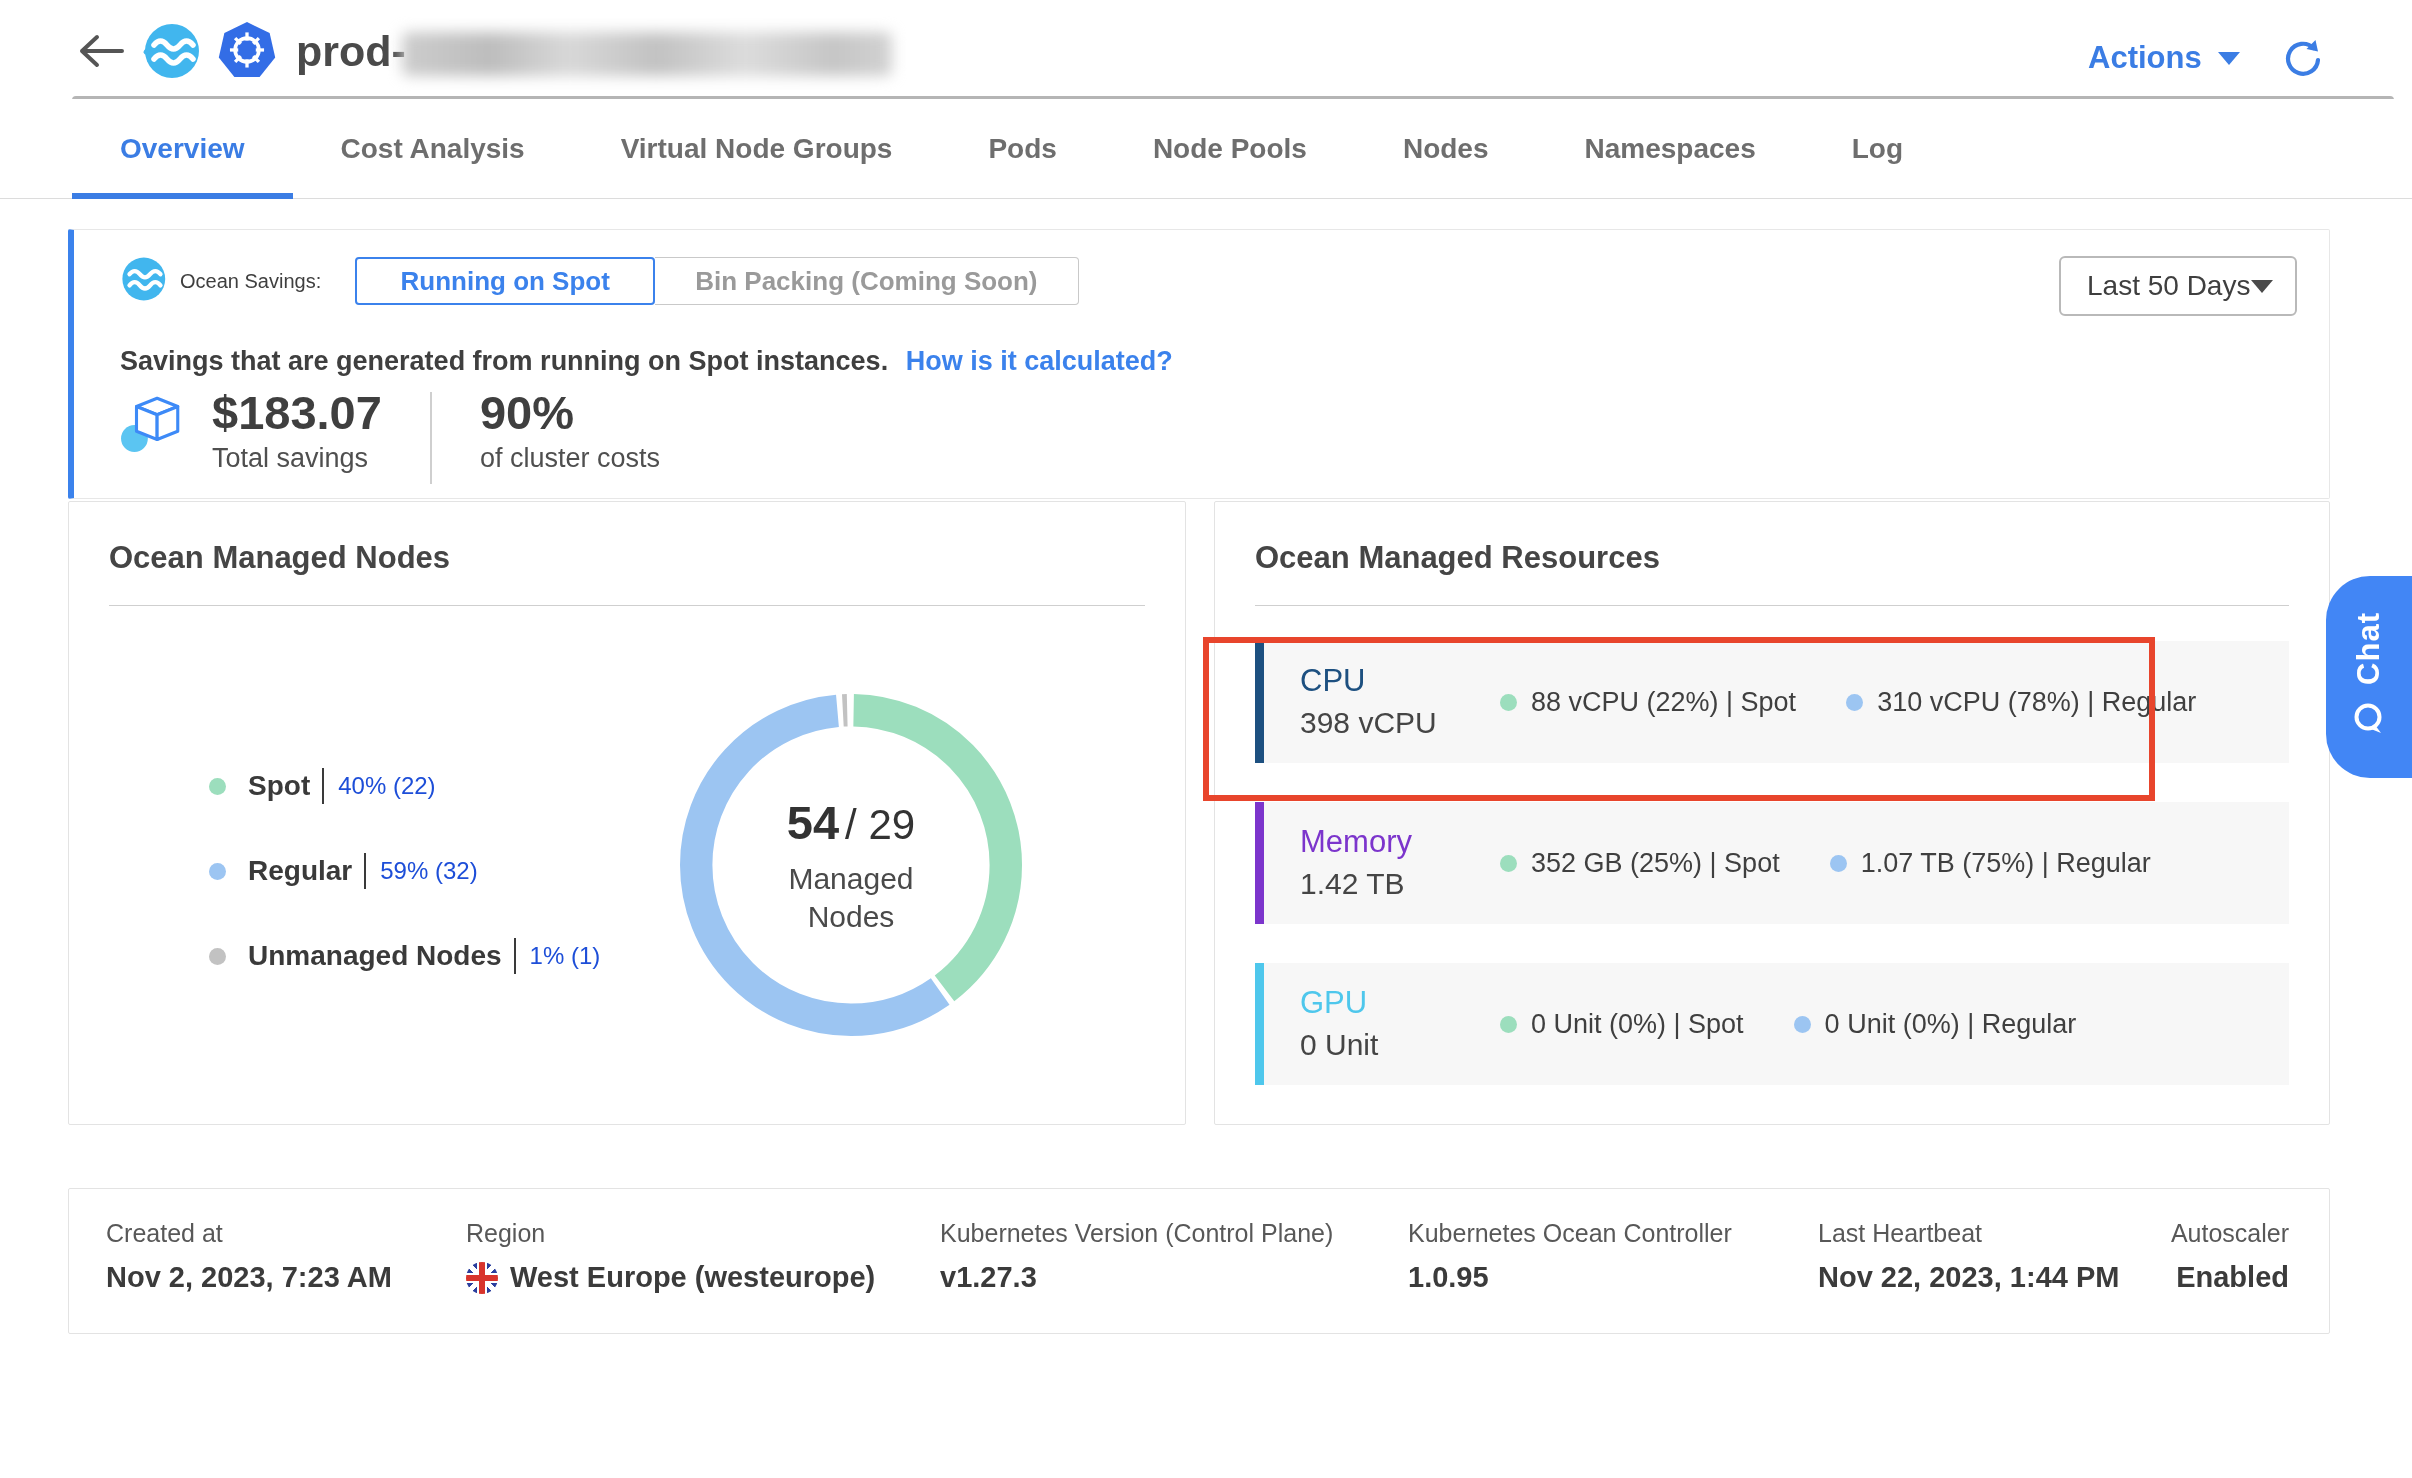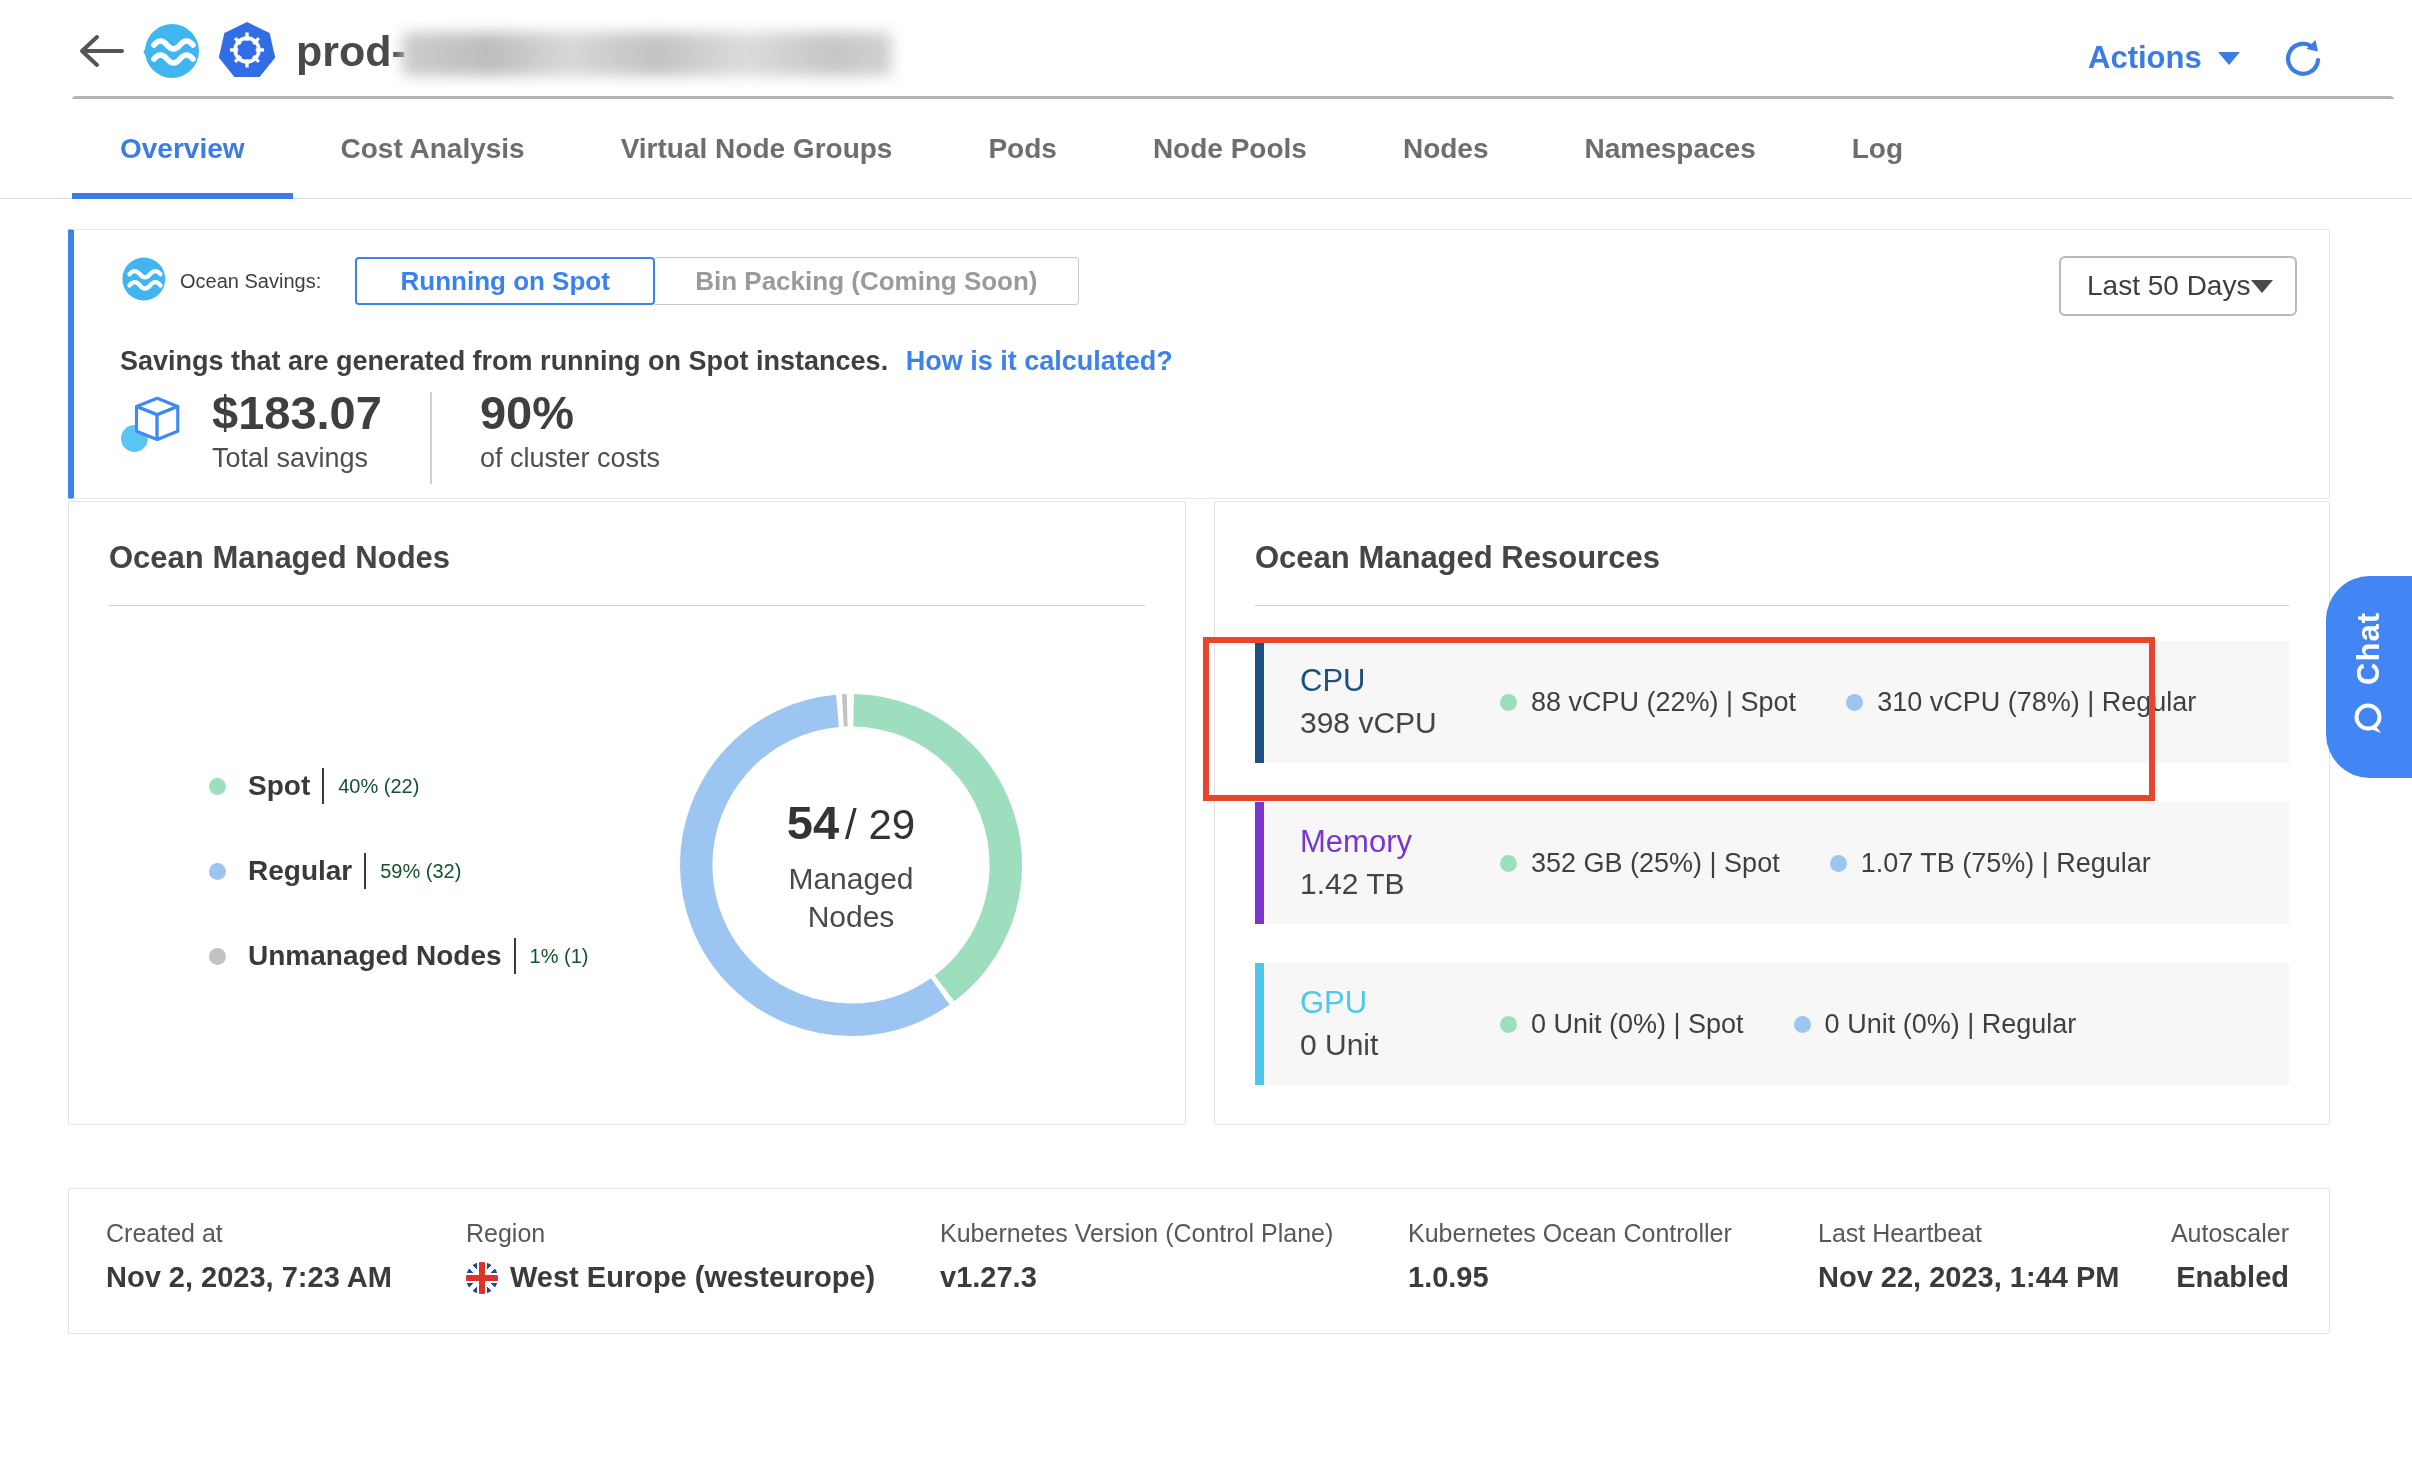--- a/index.html
+++ b/index.html
@@ -59,21 +59,21 @@
   #resources-card{left:1214px;width:1116px;}
   .card-title{position:absolute;left:40px;top:38px;font-size:31px;font-weight:700;color:#454545;}
   .card-divider{position:absolute;left:40px;right:40px;top:103px;border-top:1px solid #cfcfcf;}
 
   
   #nodes-legend{position:absolute;left:140px;top:258px;}
   .legend-item{display:flex;align-items:center;height:52px;margin-bottom:33px;}
   .dot{width:17px;height:17px;border-radius:50%;flex:none;}
   .legend-item .lbl{font-size:28px;font-weight:700;color:#3a3a3a;margin-left:22px;}
   .legend-sep{width:2px;height:36px;background:#3a3a3a;margin:0 14px 0 12px;}
-  .legend-item .val{font-size:20px;color:#14532d;}
+  .legend-item .val{font-size:24px;color:#1d4ed8;}
   #donut-box{position:absolute;left:602px;top:183px;width:360px;height:360px;}
   #donut-center{position:absolute;left:0;top:0;width:360px;height:360px;display:flex;flex-direction:column;
     align-items:center;justify-content:center;text-align:center;}
   #donut-center .num{font-size:47px;font-weight:700;color:#333;}
   #donut-center .den{font-size:42px;font-weight:400;color:#333;margin-left:6px;}
   #donut-center .cap{font-size:30px;color:#4a4a4a;width:170px;line-height:1.25;margin-top:10px;}
 
   
   #res-rows{position:absolute;left:40px;top:139px;right:40px;}
   .res-row{height:122px;margin-bottom:39px;background:#f7f7f7;border-left:9px solid #999;

